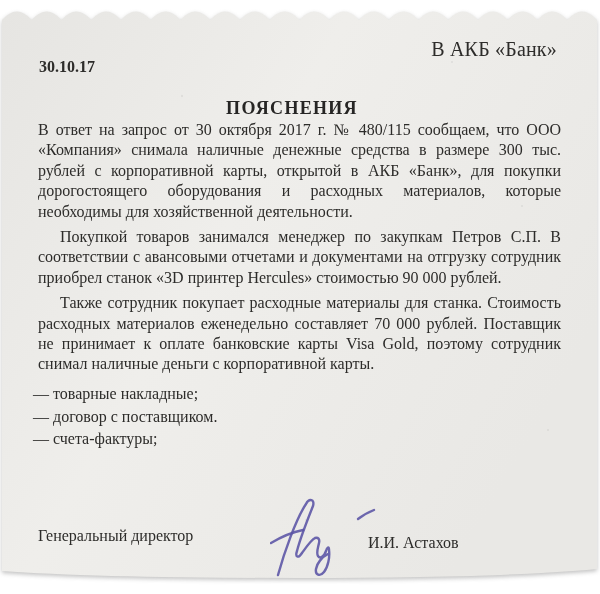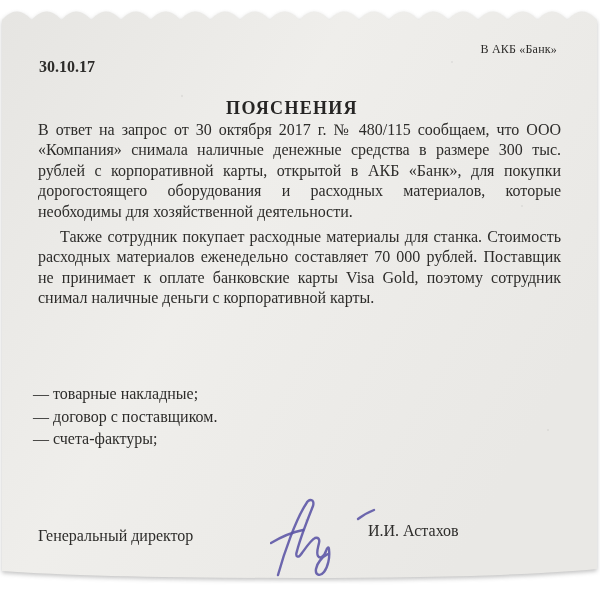--- a/index.html
+++ b/index.html
@@ -18,21 +18,21 @@
     position: absolute;
     left: 0; top: 0;
     filter: drop-shadow(0 2px 2px rgba(120,120,120,0.45));
   }
 
   .content { position: absolute; left: 0; top: 0; width: 600px; height: 594px; color: #2d2c2a; }
 
   .recipient {
     position: absolute;
     top: 40px; right: 43px;
-    font-size: 12px; line-height: 19px;
+    font-size: 20px; line-height: 19px;
     letter-spacing: 0.2px;
   }
 
   .date {
     position: absolute;
     top: 57px; left: 39px;
     font-size: 16px; line-height: 19px; font-weight: bold;
   }
 
   .title {
@@ -64,21 +64,21 @@
     font-size: 16px; line-height: 22.5px;
   }
   .attachments .row { white-space: pre; }
 
   .footer {
     position: absolute;
     top: 521px; left: 0; width: 600px;
     font-size: 16px; line-height: 20px;
   }
   .signer-position { position: absolute; left: 38px; top: 5px; }
-  .signer-name { position: absolute; left: 368px; top: 0; }
+  .signer-name { position: absolute; left: 368px; top: 12px; }
 
   .signature-svg {
     position: absolute;
     left: 270px; top: 495px;
     width: 110px; height: 85px;
   }
   .signature-svg path {
     fill: none;
     stroke: #5a53a5;
     stroke-width: 2.4;
@@ -120,20 +120,21 @@
   <div class="content">
 
     <div class="recipient">В АКБ «Банк»</div>
 
     <div class="date">30.10.17</div>
 
     <div class="title">ПОЯСНЕНИЯ</div>
 
     <div class="body">
       <p>В ответ на запрос от 30 октября 2017 г. № 480/115 сообщаем, что ООО «Компания» снимала наличные денежные средства в размере 300 тыс. рублей с корпоративной карты, открытой в АКБ «Банк», для покупки дорогостоящего оборудования и расходных материалов, кото­рые необходимы для хозяйственной деятельности.</p>
+      <p>Покупкой товаров занимался менеджер по закупкам Петров С.П. В соответствии с авансовыми отчетами и документами на отгруз­ку сотрудник приобрел станок «3D принтер Hercules» стоимостью 90&nbsp;000 рублей.</p>
       <p>Также сотрудник покупает расходные материалы для станка. Стои­мость расходных материалов еженедельно составляет 70&nbsp;000 рублей. Поставщик не принимает к оплате банковские карты Visa Gold, по­этому сотрудник снимал наличные деньги с корпоративной карты.</p>
     </div>
 
     <div class="attachments">
       <div class="row">— товарные накладные;</div>
       <div class="row">— договор с поставщиком.</div>
       <div class="row">— счета-фактуры;</div>
     </div>
 
     <div class="footer">

